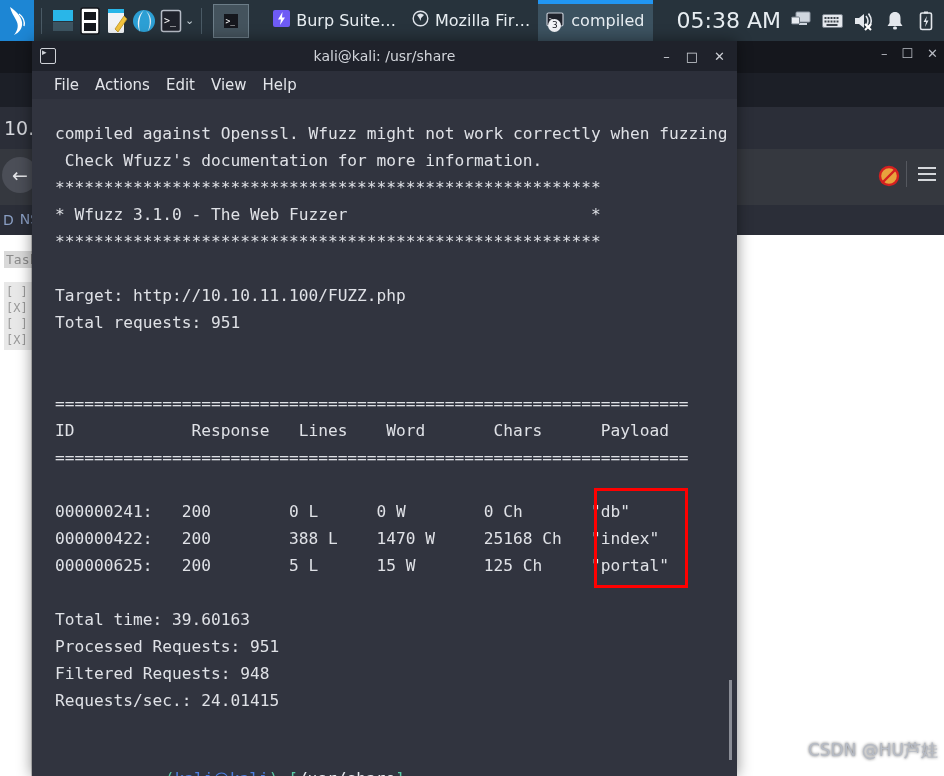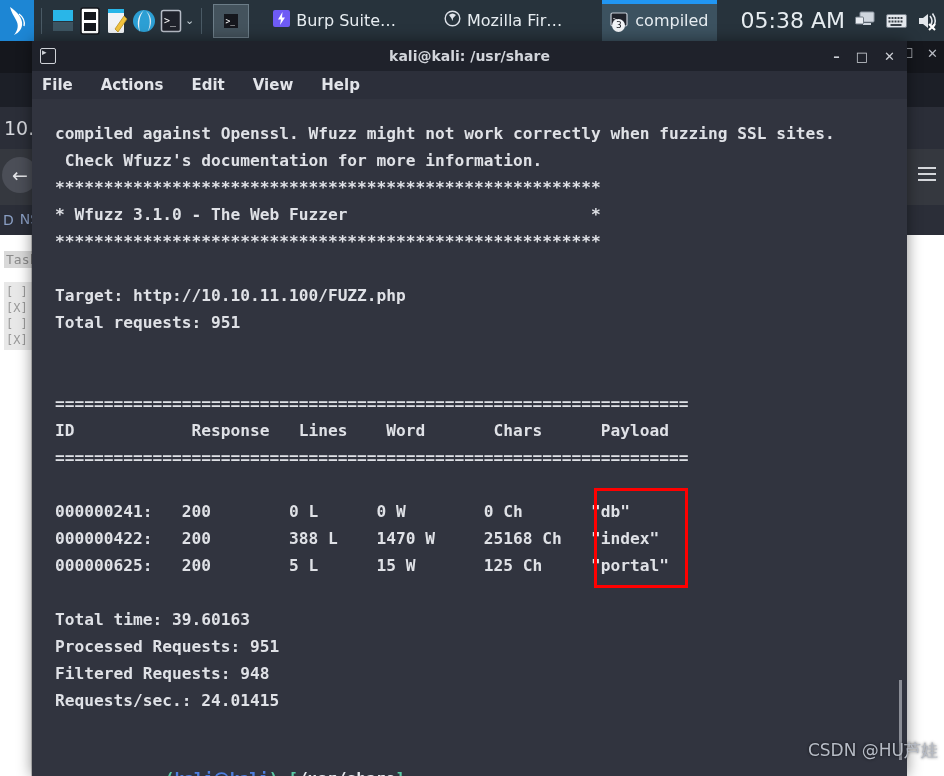--- a/index.html
+++ b/index.html
@@ -114,21 +114,21 @@
   .tb-launcher {
     width: 27px; height: 30px; display: flex; align-items: center;
     justify-content: center; flex: 0 0 auto;
   }
   .tb-chev { color: #c9d4da; font-size: 11px; margin-left: 1px; flex:0 0 auto;}
   .tb-showdesk {
     width: 36px; height: 34px; border: 1px solid #6c7d88; background: #44535d;
     display: flex; align-items: center; justify-content: center;
     margin-left: 4px; flex: 0 0 auto;
   }
-  .tb-tasks { display: flex; align-items: stretch; height: 41px; margin-left: 16px; flex: 0 0 auto; gap: 32px;}
+  .tb-tasks { display: flex; align-items: stretch; height: 41px; margin-left: 16px; flex: 0 0 auto;}
   .tb-task {
     display: flex; align-items: center; gap: 6px; padding: 0 8px;
     color: #e7edf1; font-size: 16px; height: 41px;
     white-space: nowrap; position: relative;
   }
   .tb-task.active { background: #3c5260; }
   .tb-task.active::before {
     content: ""; position: absolute; left: 0; top: 0; right: 0; height: 4px;
     background: #2196f3;
   }
@@ -136,24 +136,23 @@
     color: #e7edf1; font-size: 22px; margin-left: 24px; white-space: nowrap;
     flex: 0 0 auto;
   }
   .tb-tray {
     display: flex; align-items: center; gap: 9px; margin-left: 10px; flex: 0 0 auto;
   }
   .tb-tray-icon { width: 22px; height: 22px; display: flex; align-items: center; justify-content: center; }
 
   
   .term-win {
-    position: absolute; left: 32px; top: 41px; width: 875px; height: 735px;
+    position: absolute; left: 32px; top: 41px; width: 705px; height: 735px;
     background: #31343f; z-index: 60;
     box-shadow: 0 0 14px rgba(0,0,0,0.45);
-    font-weight: bold;
   }
   .term-titlebar {
     position: relative; height: 30px; background: #1f222b;
     display: flex; align-items: center;
   }
   .term-ticon {
     width: 16px; height: 16px; margin-left: 8px; border: 1px solid #cfd2d8;
     border-radius: 2px; position: relative; background: #1f222b;
   }
   .term-ticon::after {
@@ -163,21 +162,21 @@
   .term-title {
     position: absolute; left: 0; right: 0; text-align: center;
     color: #d2d5db; font-size: 14px; pointer-events: none;
   }
   .term-wctl {
     margin-left: auto; display: flex; align-items: center; gap: 16px;
     padding-right: 12px; color: #cfd2d8; font-size: 13px;
   }
   .term-menubar {
     height: 28px; background: #2c2f3a; display: flex; align-items: center;
-    padding-left: 10px; gap: 28px;
+    padding-left: 22px; gap: 16px;
   }
   .term-menubar span { color: #e2e4e9; font-size: 15px; }
   .term-body {
     position: relative; height: 677px; background: #31343f;
     padding: 4px 0 0 6px; overflow: hidden;
   }
   pre.term-text {
     font-family: "DejaVu Sans Mono", monospace;
     font-size: 16.2px; line-height: 27px;
     color: #dfe1e6; white-space: pre; margin: 17px;

